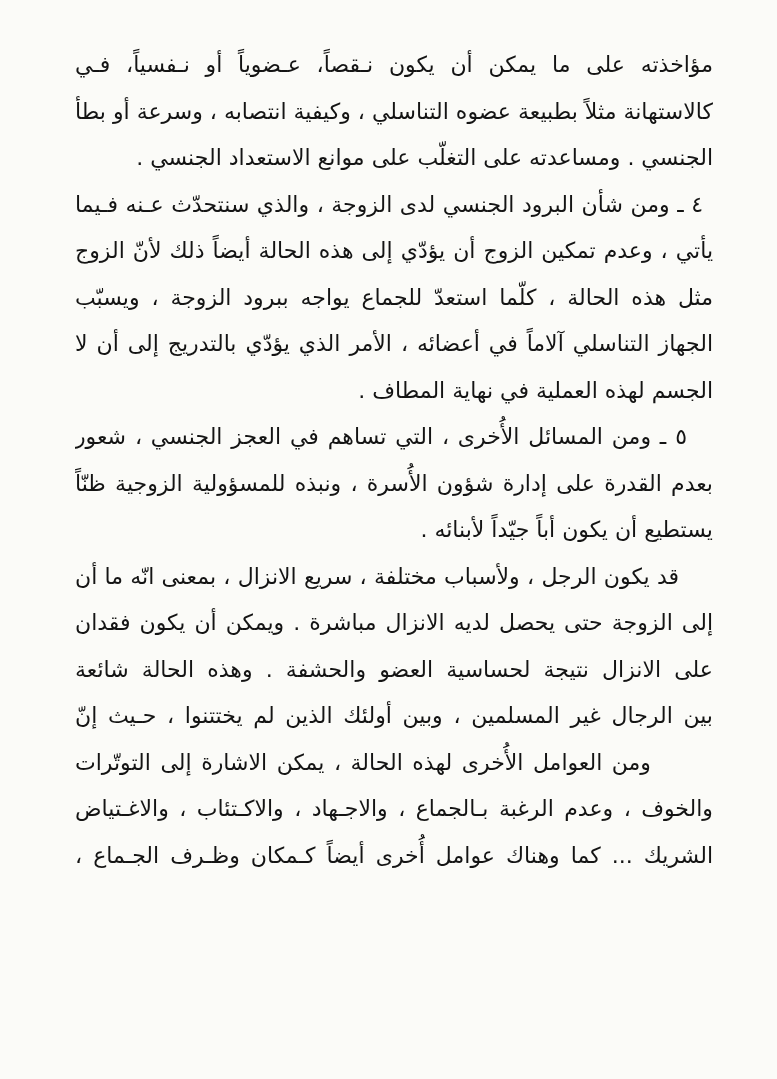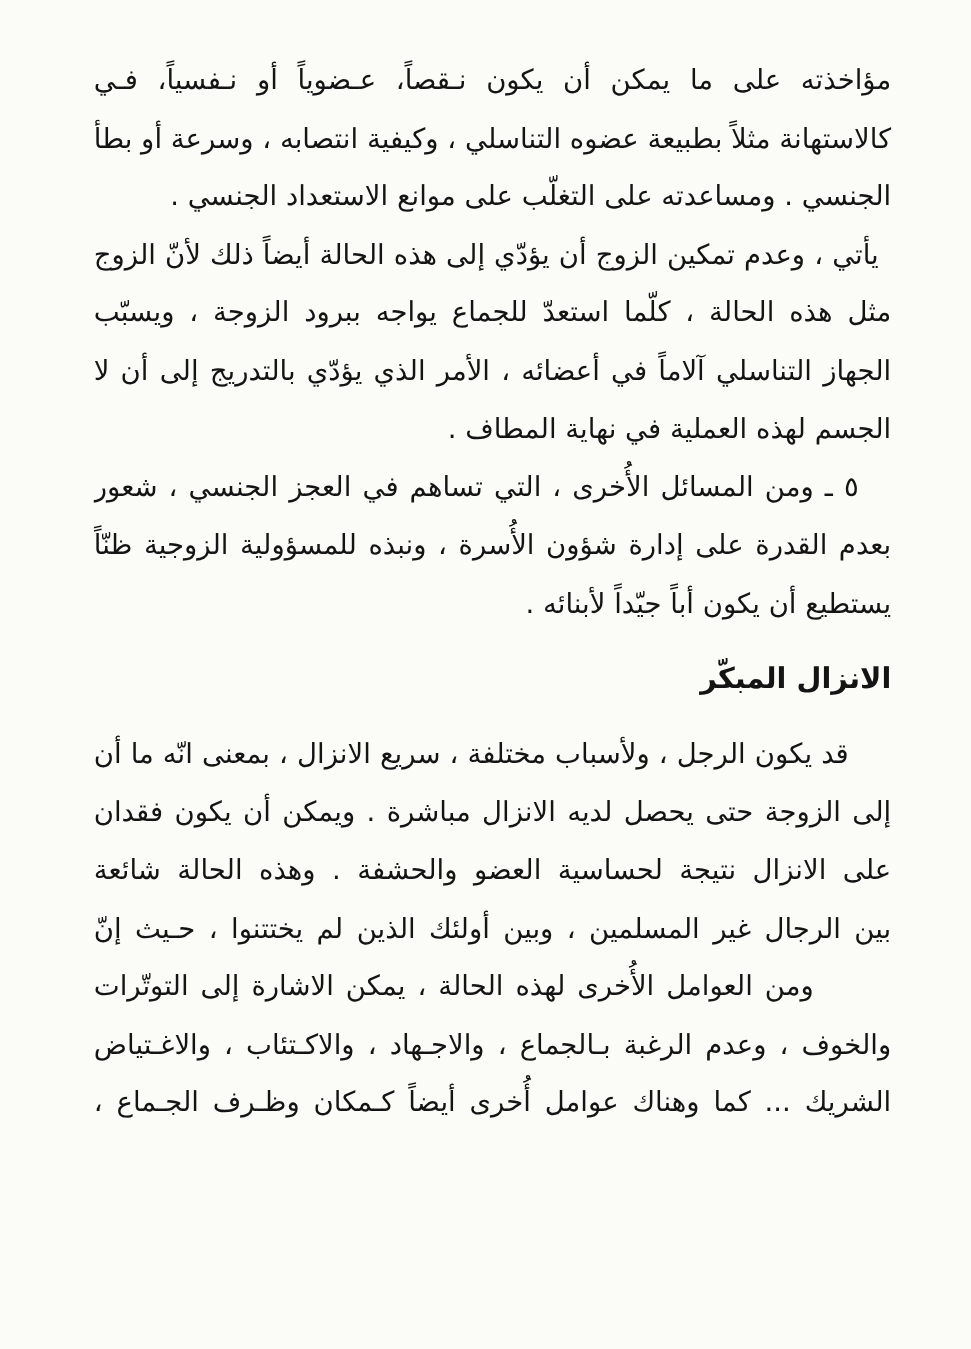--- a/index.html
+++ b/index.html
@@ -73,31 +73,31 @@
 <body>
 
 <div class="page">
   <main class="text-block">
       <div class="para block-0">
         <div class="line line-full">مؤاخذته على ما يمكن أن يكون نـقصاً، عـضوياً أو نـفسياً، فـي شـخصيته ،</div>
         <div class="line line-full">كالاستهانة مثلاً بطبيعة عضوه التناسلي ، وكيفية انتصابه ، وسرعة أو بطأ تفاعله</div>
         <div class="line line-end">الجنسي . ومساعدته على التغلّب على موانع الاستعداد الجنسي .</div>
       </div>
       <div class="para block-1">
+        <div class="line line-full">٤ ـ ومن شأن البرود الجنسي لدى الزوجة ، والذي سنتحدّث عـنه فـيما</div>
         <div class="line line-full">يأتي ، وعدم تمكين الزوج أن يؤدّي إلى هذه الحالة أيضاً ذلك لأنّ الزوج ، فـي</div>
         <div class="line line-full">مثل هذه الحالة ، كلّما استعدّ للجماع يواجه ببرود الزوجة ، ويسبّب الاحتقان في</div>
         <div class="line line-full">الجهاز التناسلي آلاماً في أعضائه ، الأمر الذي يؤدّي بالتدريج إلى أن لا يستجيب</div>
         <div class="line line-end">الجسم لهذه العملية في نهاية المطاف .</div>
       </div>
       <div class="para block-2">
         <div class="line line-full">٥ ـ ومن المسائل الأُخرى ، التي تساهم في العجز الجنسي ، شعور الشخص</div>
         <div class="line line-full">بعدم القدرة على إدارة شؤون الأُسرة ، ونبذه للمسؤولية الزوجية ظنّاً منه بأنَّه لا</div>
         <div class="line line-end">يستطيع أن يكون أباً جيّداً لأبنائه .</div>
       </div>
-      <h2 class="heading block-3">الانزال المبكّر</h2>
       <div class="para block-4">
         <div class="line line-full">قد يكون الرجل ، ولأسباب مختلفة ، سريع الانزال ، بمعنى انّه ما أن يتقرّب</div>
         <div class="line line-full">إلى الزوجة حتى يحصل لديه الانزال مباشرة . ويمكن أن يكون فقدان السيطرة</div>
         <div class="line line-full">على الانزال نتيجة لحساسية العضو والحشفة . وهذه الحالة شائعة بشكل خاص</div>
         <div class="line line-full">بين الرجال غير المسلمين ، وبين أولئك الذين لم يختتنوا ، حـيث إنّ الاخـتتان ،</div>
       </div>
       <div class="para block-5">
         <div class="line line-full">ومن العوامل الأُخرى لهذه الحالة ، يمكن الاشارة إلى التوتّرات النفسية ،</div>
         <div class="line line-full">والخوف ، وعدم الرغبة بـالجماع ، والاجـهاد ، والاكـتئاب ، والاغـتياض مـن</div>
         <div class="line line-full">الشريك ... كما وهناك عوامل أُخرى أيضاً كـمكان وظـرف الجـماع ، وجـفاف</div>

